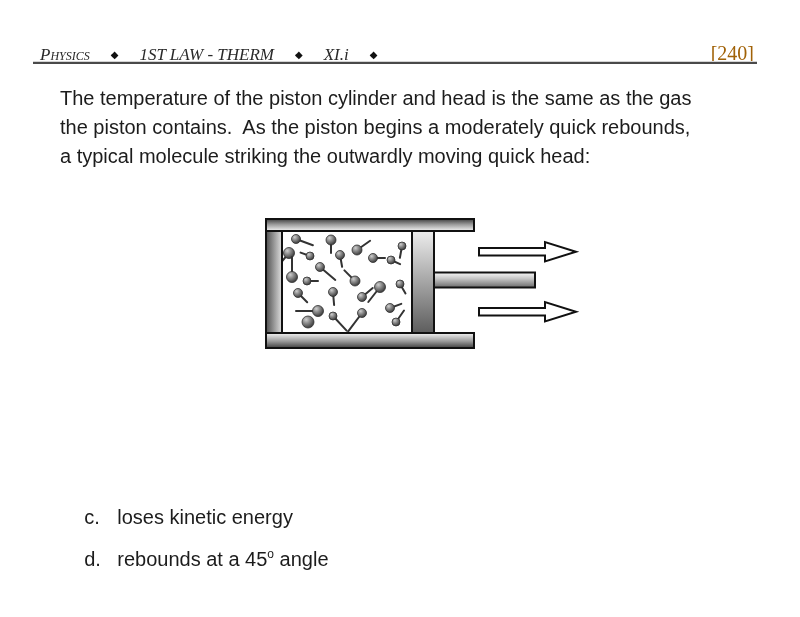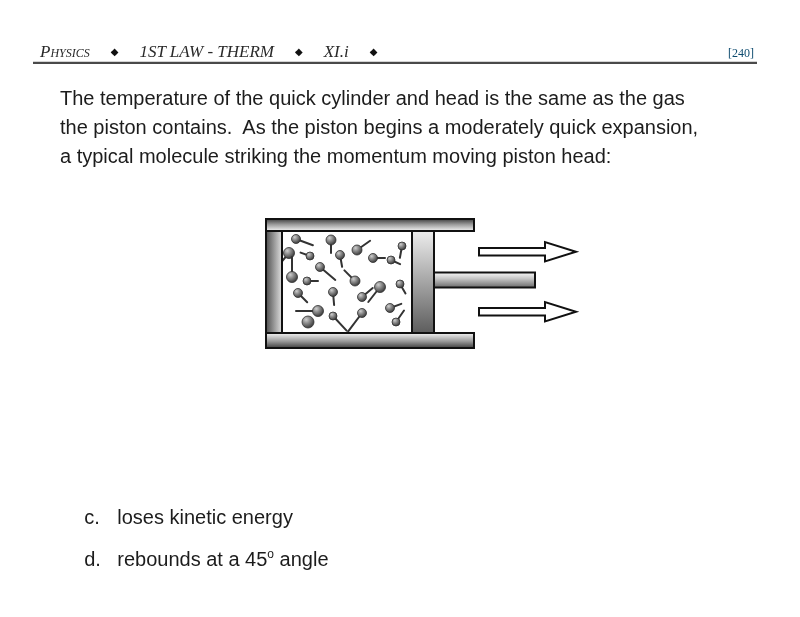--- a/index.html
+++ b/index.html
@@ -9,21 +9,21 @@
   }
   
   #header{
     position:absolute;left:40px;right:46px;top:42px;height:20px;
     display:flex;justify-content:space-between;align-items:baseline;
     font-family:"Liberation Serif","DejaVu Serif",serif;font-size:17px;color:#2a2a2a;
   }
   .hleft{display:flex;align-items:baseline;font-style:italic;}
   .subject{font-variant:small-caps;}
   .diamond{font-style:normal;font-size:10px;margin:0 21px;position:relative;top:-2px;color:#111;}
-  .pageref{font-style:normal;font-size:12px;color:#0c4a6e;}
+  .pageref{font-style:normal;font-size:20px;color:#a16207;}
   #rule{
     position:absolute;left:33px;top:61px;width:724px;height:3px;
     background:linear-gradient(to bottom,#d4d4d4 0 34%,#4a4a4a 34%);
   }
   
   #question{position:absolute;left:60px;top:84px;font-size:20px;line-height:29px;}
   .qline{white-space:pre;}
   
   #diagram{position:absolute;left:265px;top:218px;overflow:visible;}
   .wall{stroke:#111;stroke-width:2;}
@@ -46,23 +46,23 @@
       <span class="series">1ST LAW - THERM</span>
       <span class="diamond">◆</span>
       <span class="section">XI.i</span>
       <span class="diamond">◆</span>
     </div>
     <div class="pageref">[240]</div>
   </div>
   <div id="rule"></div>
 
   <div id="question">
-    <div class="qline">The temperature of the quick cylinder and head is the same as the gas</div>
-    <div class="qline">the piston contains.  As the piston begins a moderately quick expansion,</div>
-    <div class="qline">a typical molecule striking the momentum moving piston head:</div>
+    <div class="qline">The temperature of the piston cylinder and head is the same as the gas</div>
+    <div class="qline">the piston contains.  As the piston begins a moderately quick rebounds,</div>
+    <div class="qline">a typical molecule striking the outwardly moving quick head:</div>
   </div>
 
   <svg id="diagram" width="314" height="131" viewBox="0 0 314 131">
     <defs>
       <linearGradient id="gradTop" x1="0" y1="0" x2="0" y2="1">
         <stop offset="0" stop-color="#404040"></stop>
           <stop offset="0.45" stop-color="#9a9a9a"></stop>
           <stop offset="1" stop-color="#f4f4f4"></stop>
       </linearGradient>
       <linearGradient id="gradBottom" x1="0" y1="0" x2="0" y2="1">

